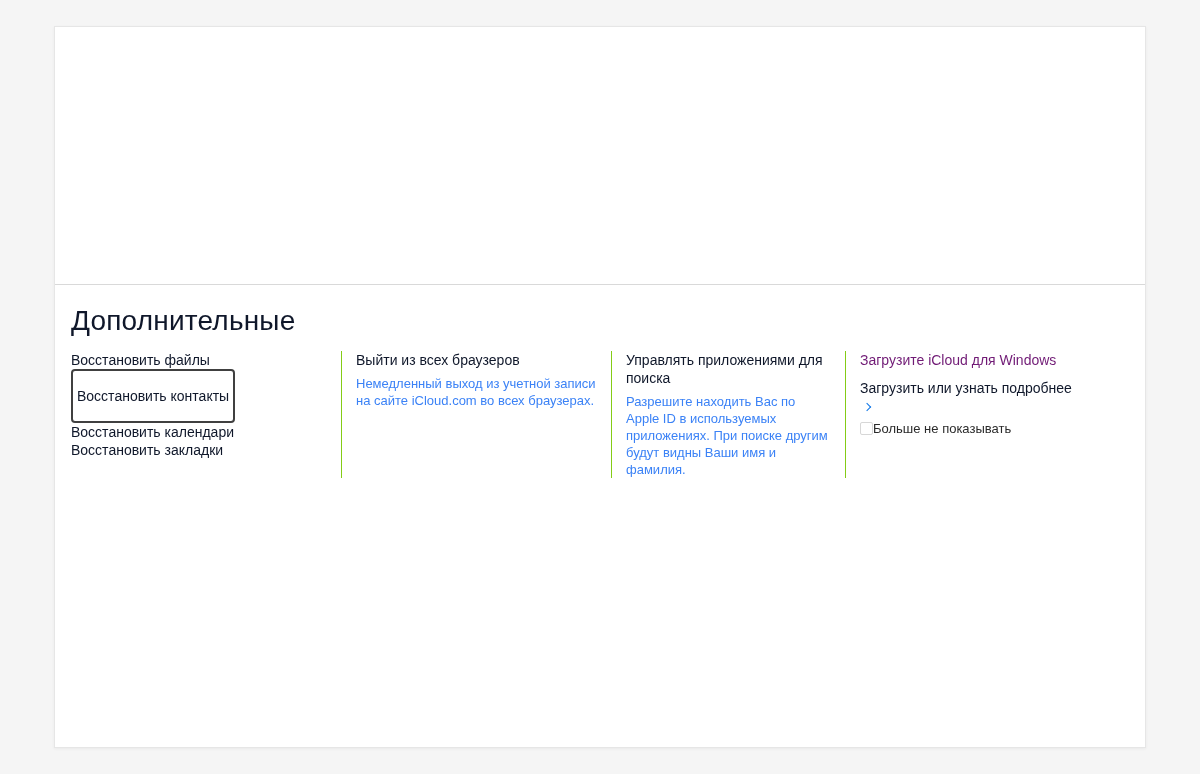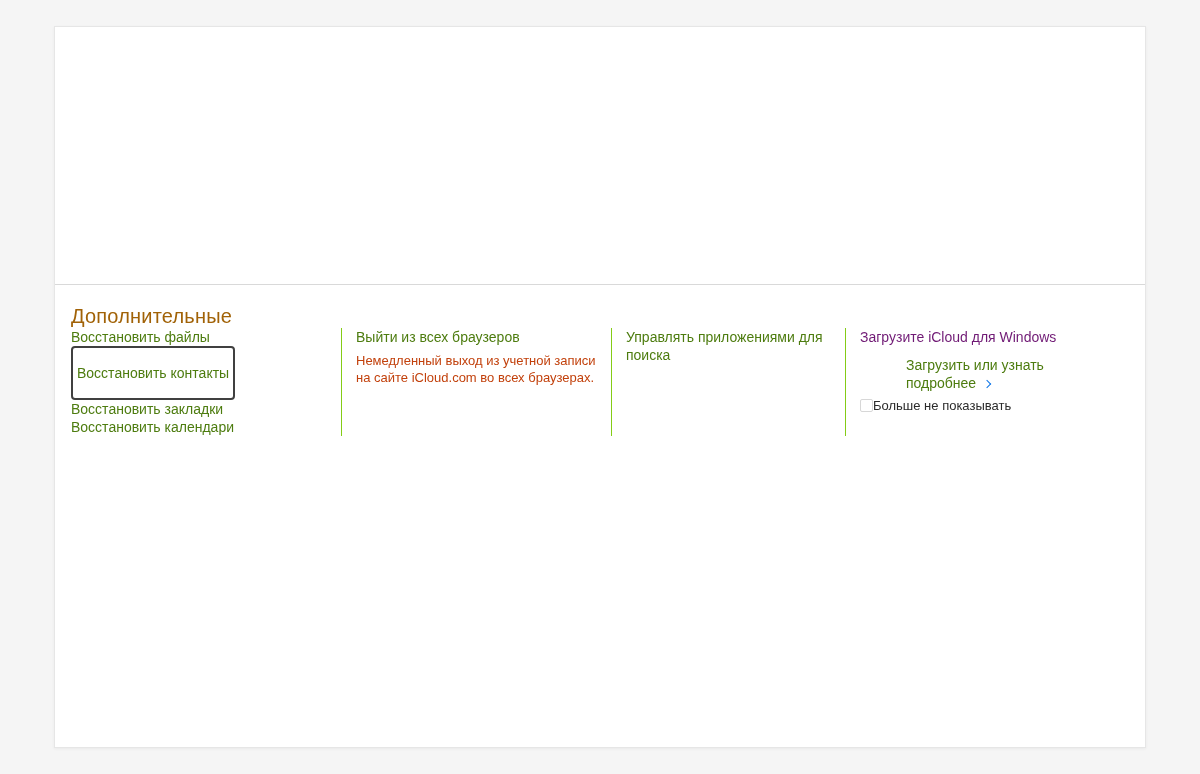--- a/index.html
+++ b/index.html
@@ -20,50 +20,51 @@
     box-shadow: 0 1px 3px rgba(0,0,0,0.05);
   }
   .upper-space {
     height: 258px;
     border-bottom: 1px solid #d9d9d9;
   }
   .section {
     padding: 20px 16px 24px 16px;
   }
   .section-title {
-    font-size: 20px;
+    font-size: 28px;
     font-weight: 400;
-    color: #a16207;
+    color: #0f172a;
+    margin-bottom: 14px;
     letter-spacing: .2px;
   }
   .cols {
     display: flex;
     gap: 0;
   }
   .col {
     padding: 0 14px;
     border-left: 1px solid #84cc16;
   }
   .col:first-child { border-left: none; padding-left: 0; }
   .col-a { width: 270px; }
   .col-b { width: 270px; }
   .col-c { width: 234px; }
   .col-d { width: 254px; }
 
   .link {
     display: inline-block;
-    color: #4d7c0f;
+    color: #0f172a;
     font-size: 14px;
     line-height: 18px;
     cursor: pointer;
     text-decoration: none;
   }
   .link-row { line-height: 18px; margin: 0 0 0 0; }
   .desc {
-    color: #c2410c;
+    color: #3b82f6;
     font-size: 13px;
     line-height: 17px;
     margin-top: 6px;
   }
   .col-title-dark {
     color: #701a75;
     font-size: 14px;
     line-height: 18px;
     margin-bottom: 4px;
   }
@@ -71,21 +72,20 @@
   .restore-list a { display: block; }
   .highlight-box {
     border: 2px solid #404040;
     border-radius: 4px;
     padding: 16px 4px;
     display: inline-block;
   }
 
   .learn-more {
     margin-top: 10px;
-    margin-left: 46px;
   }
   .chev {
     display: inline-block;
     width: 6px; height: 6px;
     border-right: 1.5px solid #0b74e7;
     border-top: 1.5px solid #0b74e7;
     transform: rotate(45deg);
     margin-left: 4px;
     position: relative;
     top: -1px;
@@ -116,32 +116,33 @@
     <h2 class="section-title">Дополнительные</h2>
 
     <div class="cols">
 
       <div class="col col-a">
         <div class="restore-list">
           <a class="link link-row">Восстановить файлы</a>
           <span class="highlight-box">
             <a class="link link-row">Восстановить контакты</a>
           </span>
+          <a class="link link-row">Восстановить календари</a>
           <a class="link link-row">Восстановить закладки</a>
-          <a class="link link-row">Восстановить календари</a>
         </div>
       </div>
 
       <div class="col col-b">
         <a class="link">Выйти из всех браузеров</a>
         <p class="desc">Немедленный выход из учетной записи на сайте iCloud.com во всех браузерах.</p>
       </div>
 
       <div class="col col-c">
         <a class="link">Управлять приложениями для поиска</a>
+        <p class="desc">Разрешите находить Вас по Apple ID в используемых приложениях. При поиске другим будут видны Ваши имя и фамилия.</p>
       </div>
 
       <div class="col col-d">
         <div class="col-title-dark">Загрузите iCloud для Windows</div>
         <div class="learn-more">
           <a class="link">
             <span>Загрузить или узнать подробнее</span>
             <span class="chev"></span>
           </a>
         </div>

